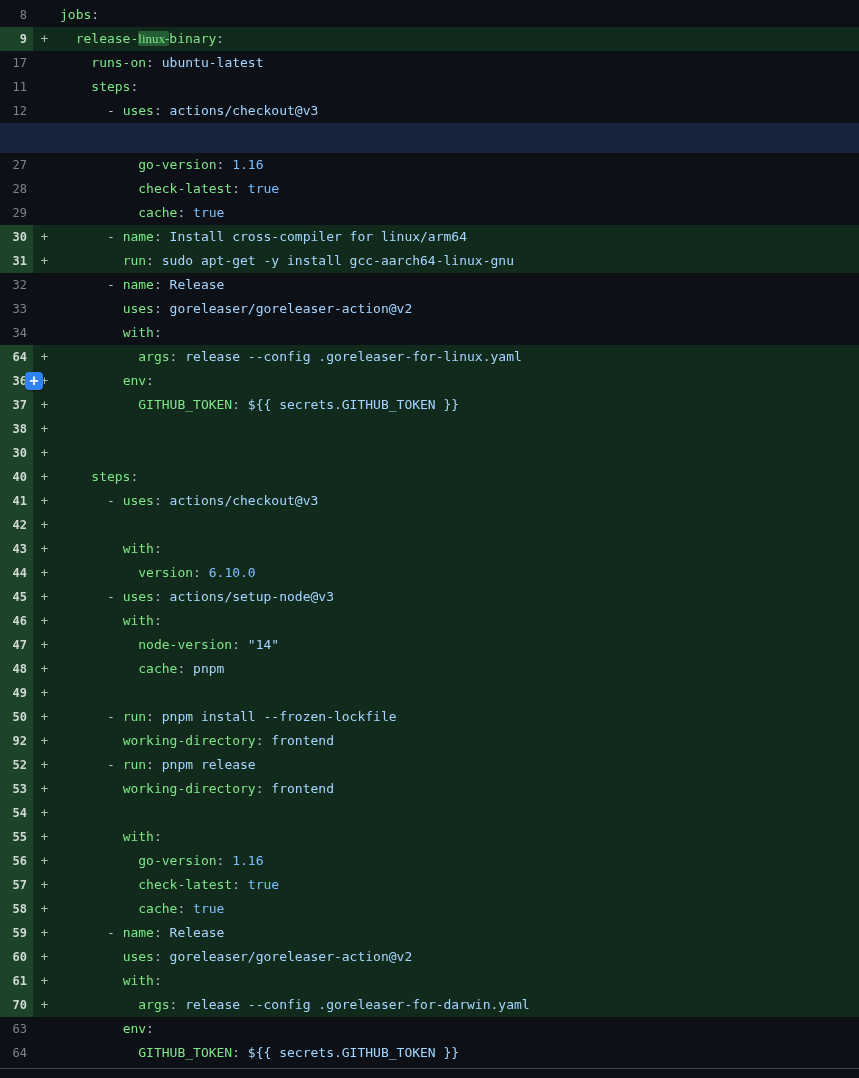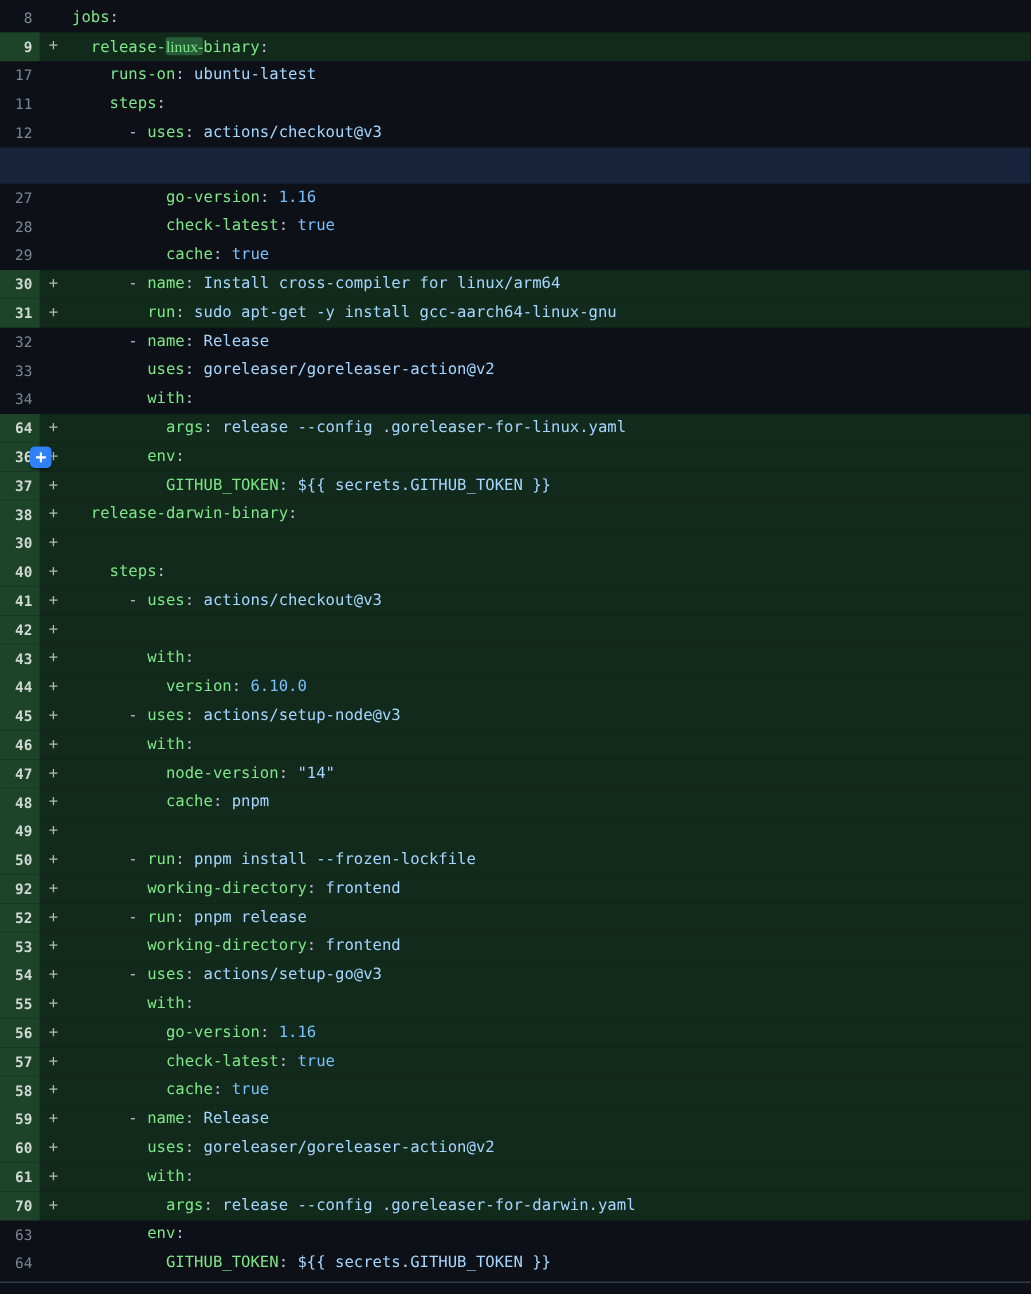--- a/index.html
+++ b/index.html
@@ -143,21 +143,20 @@
         <button class="comment-btn">+</button>
       </div>
       <div class="row added">
         <span class="num">37</span>
         <span class="marker">+</span>
         <span class="code"><span>          </span><span class="tok-key">GITHUB_TOKEN</span><span class="tok-punc">:</span><span> </span><span class="tok-str">${{ secrets.GITHUB_TOKEN }}</span></span>
       </div>
       <div class="row added">
         <span class="num">38</span>
         <span class="marker">+</span>
-        <span class="code"><span>  </span><span class="tok-key">release-darwin-binary</span><span class="tok-punc">:</span></span>
       </div>
       <div class="row added">
         <span class="num">30</span>
         <span class="marker">+</span>
       </div>
       <div class="row added">
         <span class="num">40</span>
         <span class="marker">+</span>
         <span class="code"><span>    </span><span class="tok-key">steps</span><span class="tok-punc">:</span></span>
       </div>
@@ -220,21 +219,20 @@
         <span class="code"><span>      </span><span class="tok-punc">-</span><span> </span><span class="tok-key">run</span><span class="tok-punc">:</span><span> </span><span class="tok-str">pnpm release</span></span>
       </div>
       <div class="row added">
         <span class="num">53</span>
         <span class="marker">+</span>
         <span class="code"><span>        </span><span class="tok-key">working-directory</span><span class="tok-punc">:</span><span> </span><span class="tok-str">frontend</span></span>
       </div>
       <div class="row added">
         <span class="num">54</span>
         <span class="marker">+</span>
-        <span class="code"><span>      </span><span class="tok-punc">-</span><span> </span><span class="tok-key">uses</span><span class="tok-punc">:</span><span> </span><span class="tok-str">actions/setup-go@v3</span></span>
       </div>
       <div class="row added">
         <span class="num">55</span>
         <span class="marker">+</span>
         <span class="code"><span>        </span><span class="tok-key">with</span><span class="tok-punc">:</span></span>
       </div>
       <div class="row added">
         <span class="num">56</span>
         <span class="marker">+</span>
         <span class="code"><span>          </span><span class="tok-key">go-version</span><span class="tok-punc">:</span><span> </span><span class="tok-num">1.16</span></span>

